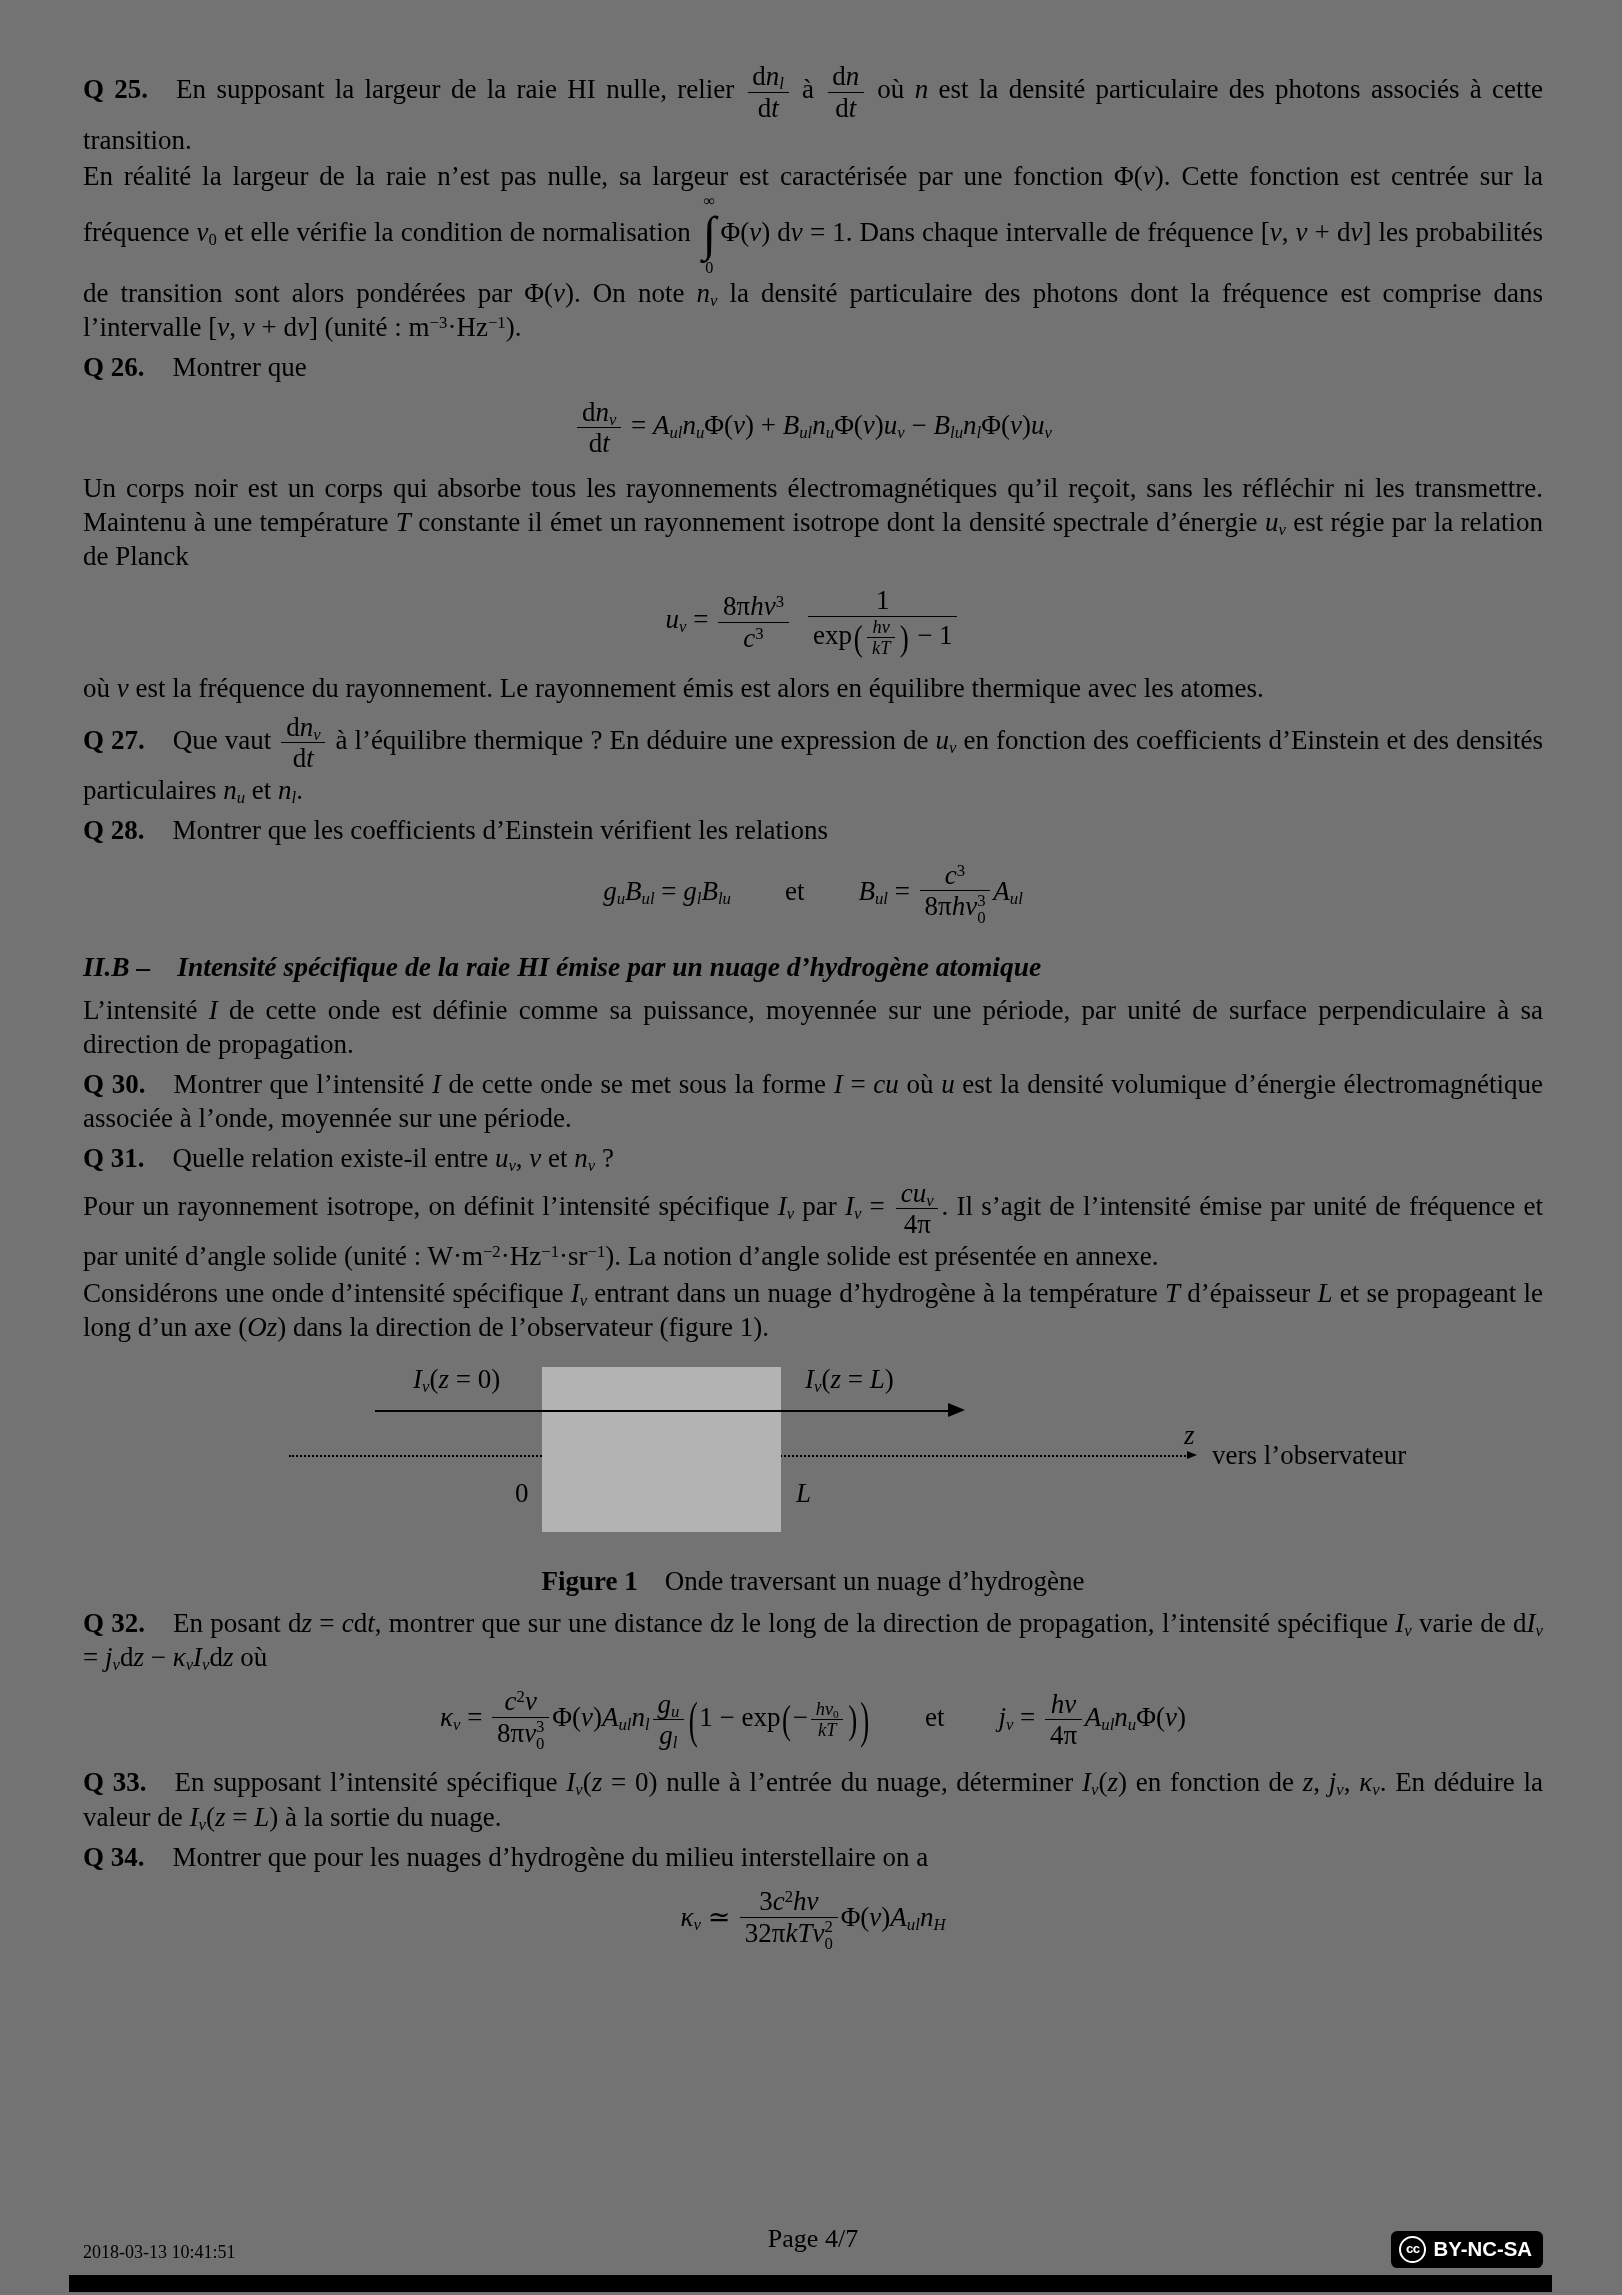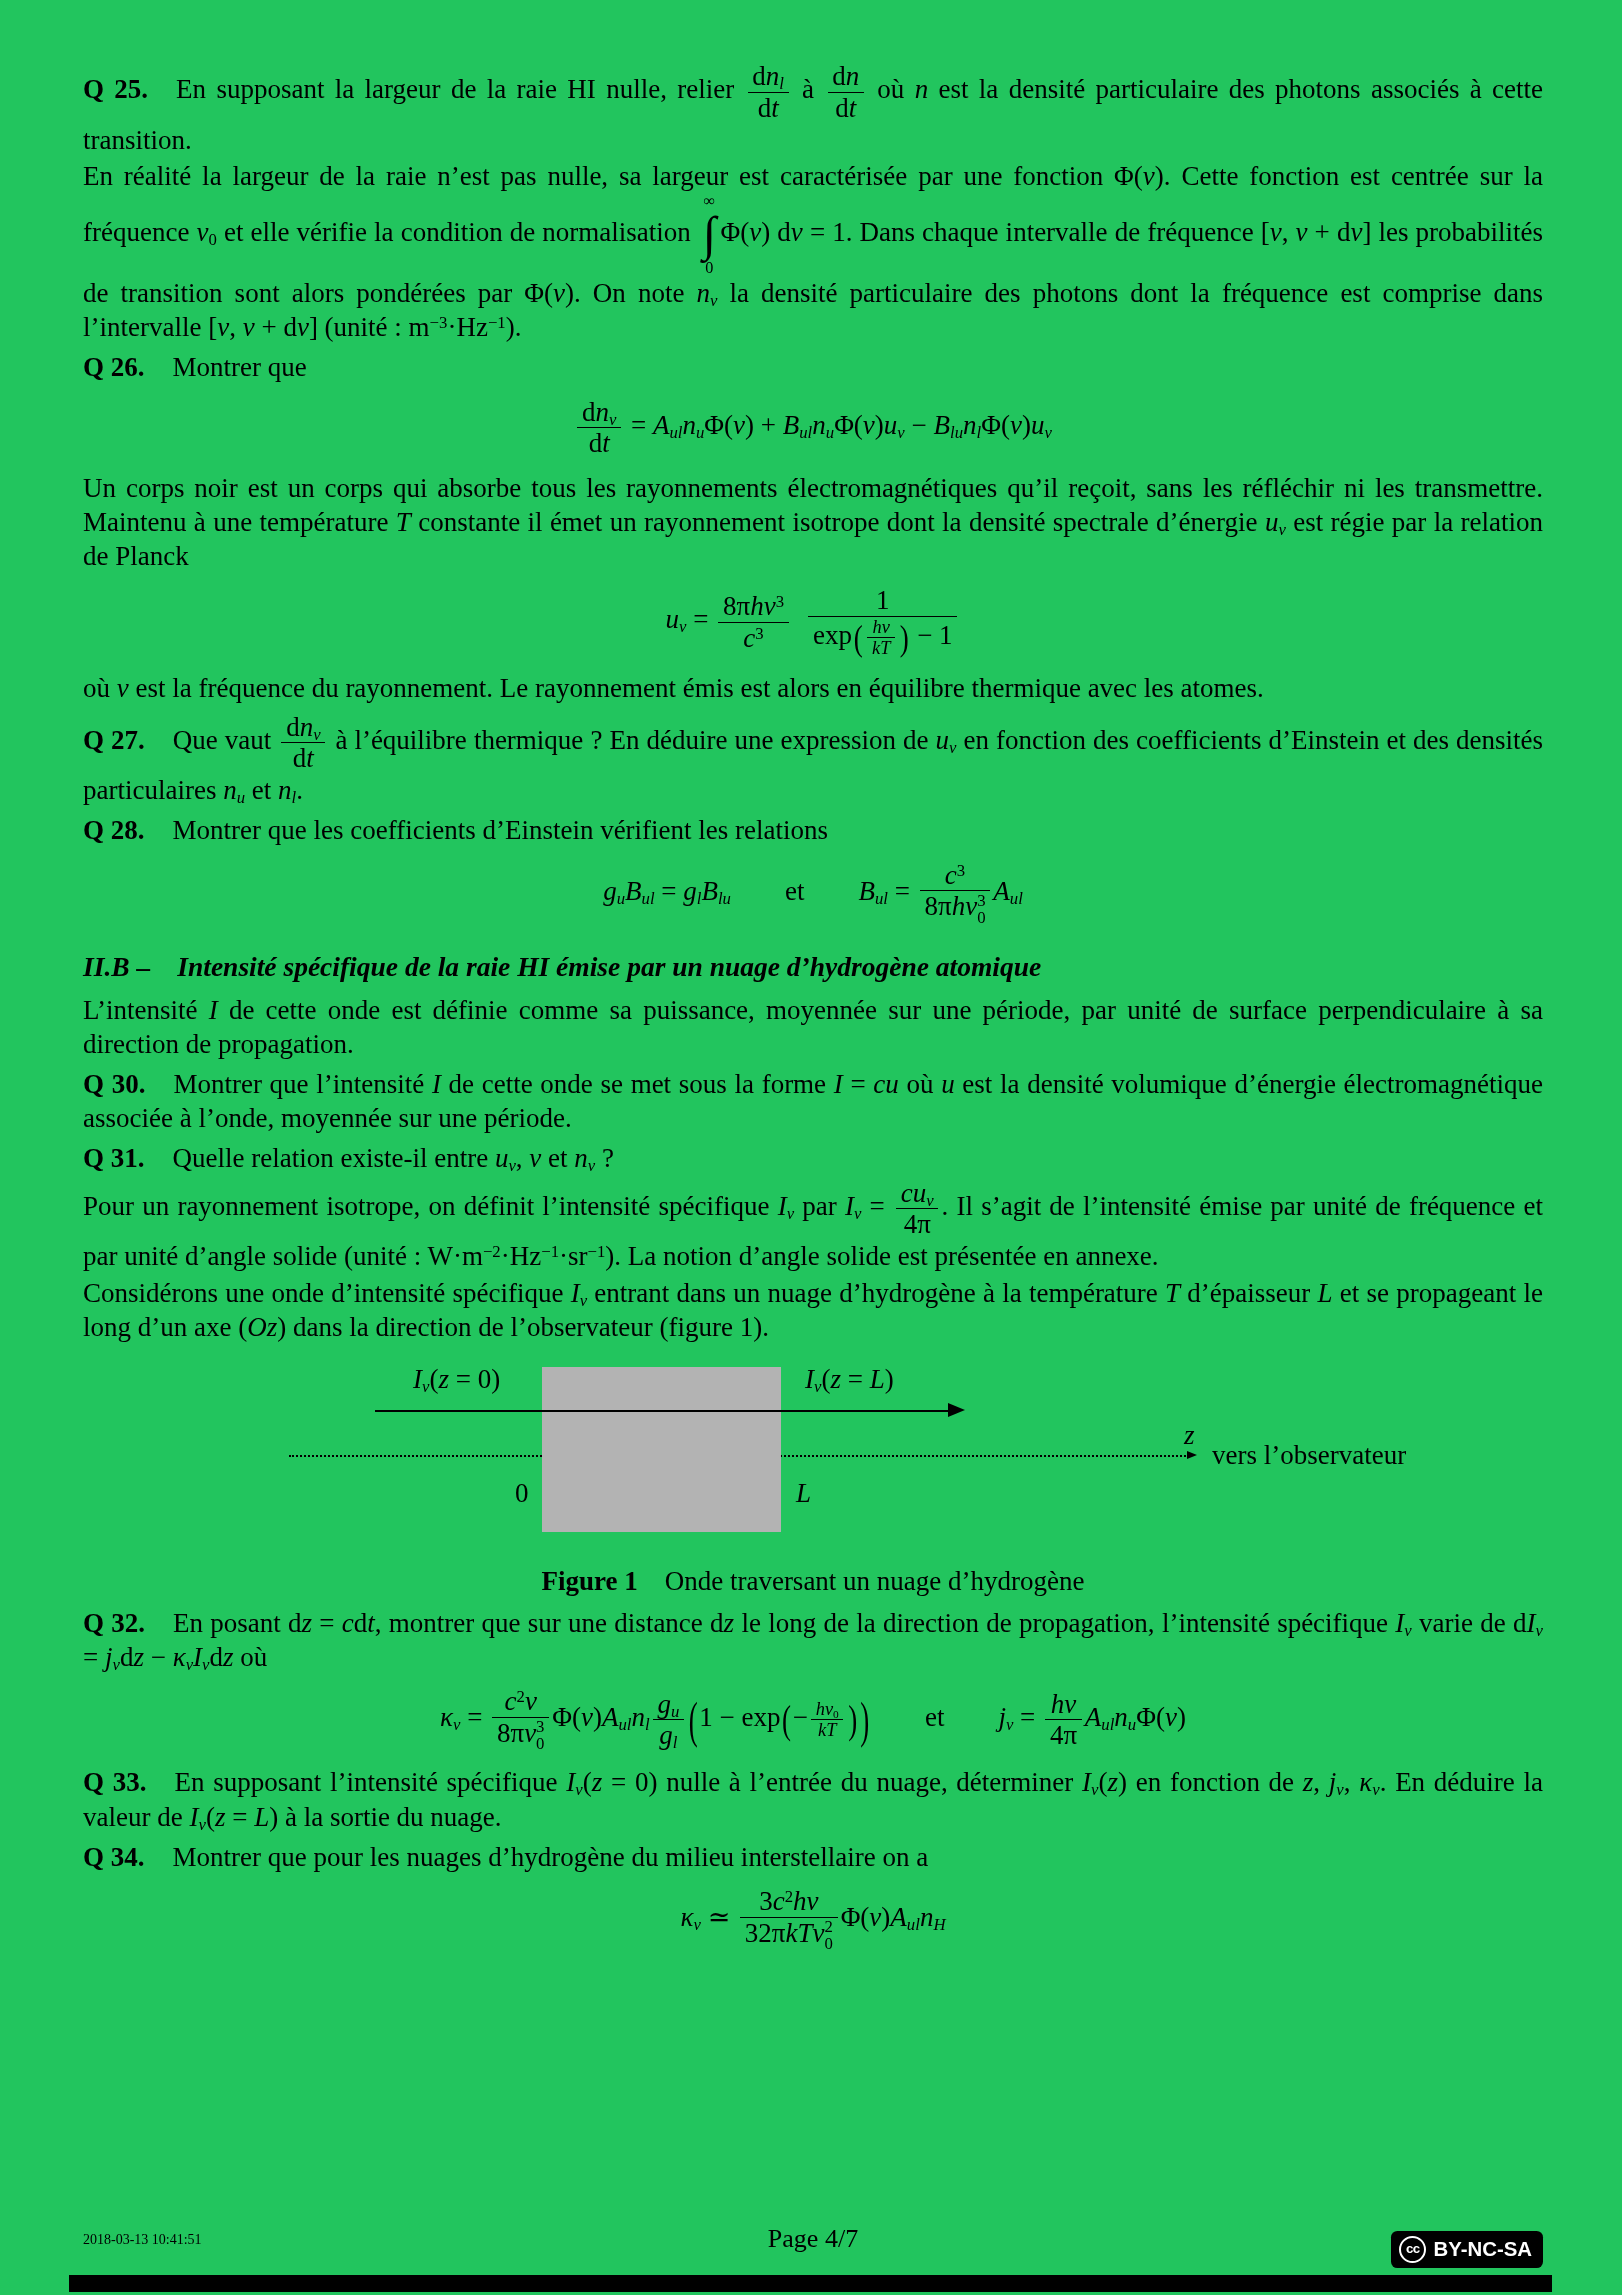--- a/index.html
+++ b/index.html
@@ -1,19 +1,19 @@
 <!DOCTYPE html>
 <html style="font-size:12.6px"><head>
 <meta charset="utf-8">
 <style>
   html,body{margin:0;padding:0;background:#ffffff;}
   .page{
     position:relative;
     width:1623px;height:2295px;
-    background:#22c55e;
+    background:#737373;
     color:#000;
     font-family:"Liberation Serif","DejaVu Serif",serif;
     font-size:27px;
     line-height:1.26;
     overflow:hidden;
   }
   .content{position:absolute;left:83px;top:55px;width:1460px;}
   .para{margin:2.4px 0 0 0;text-align:justify;}
   .q{margin-top:6.3px;}
   .qlabel{font-weight:bold;margin-right:28px;}
@@ -46,21 +46,21 @@
   .fig-in{position:absolute;left:330px;top:4.7px;}
   .fig-out{position:absolute;left:722px;top:4.7px;}
   .fig-z{position:absolute;left:1101px;top:60px;}
   .fig-observer{position:absolute;left:1129px;top:80px;}
   .fig-zero{position:absolute;left:432px;top:118px;}
   .fig-thickness{position:absolute;left:713px;top:118px;}
   .figcaption{text-align:center;margin:19px 0 7.9px 0;}
   .figcaption b{margin-right:27px;}
   
   .footer{position:absolute;left:83px;top:2220px;width:1460px;height:41px;}
-  .stamp{position:absolute;left:0;top:11px;font-size:14px;}
+  .stamp{position:absolute;left:0;top:21px;font-size:18px;}
   .pageno{position:absolute;left:50%;transform:translateX(-50%);top:3.1px;font-size:26px;}
   .cc-badge{position:absolute;right:0;top:11px;display:flex;align-items:center;gap:7px;
     background:#000;color:#fff;border-radius:6.3px;padding:4.7px 11px 4.7px 7.9px;
     font-family:"Liberation Sans",sans-serif;font-weight:bold;font-size:20.4px;cursor:pointer;}
   .cc-circle{display:inline-flex;align-items:center;justify-content:center;
     width:23.6px;height:23.6px;border:2.4px solid #fff;border-radius:50%;
     font-size:13.3px;font-weight:bold;letter-spacing:-0.8px;}
   .bottom-bar{position:absolute;left:69px;width:1483px;top:2275px;height:16.5px;background:#000;}
 </style>
 </head>

